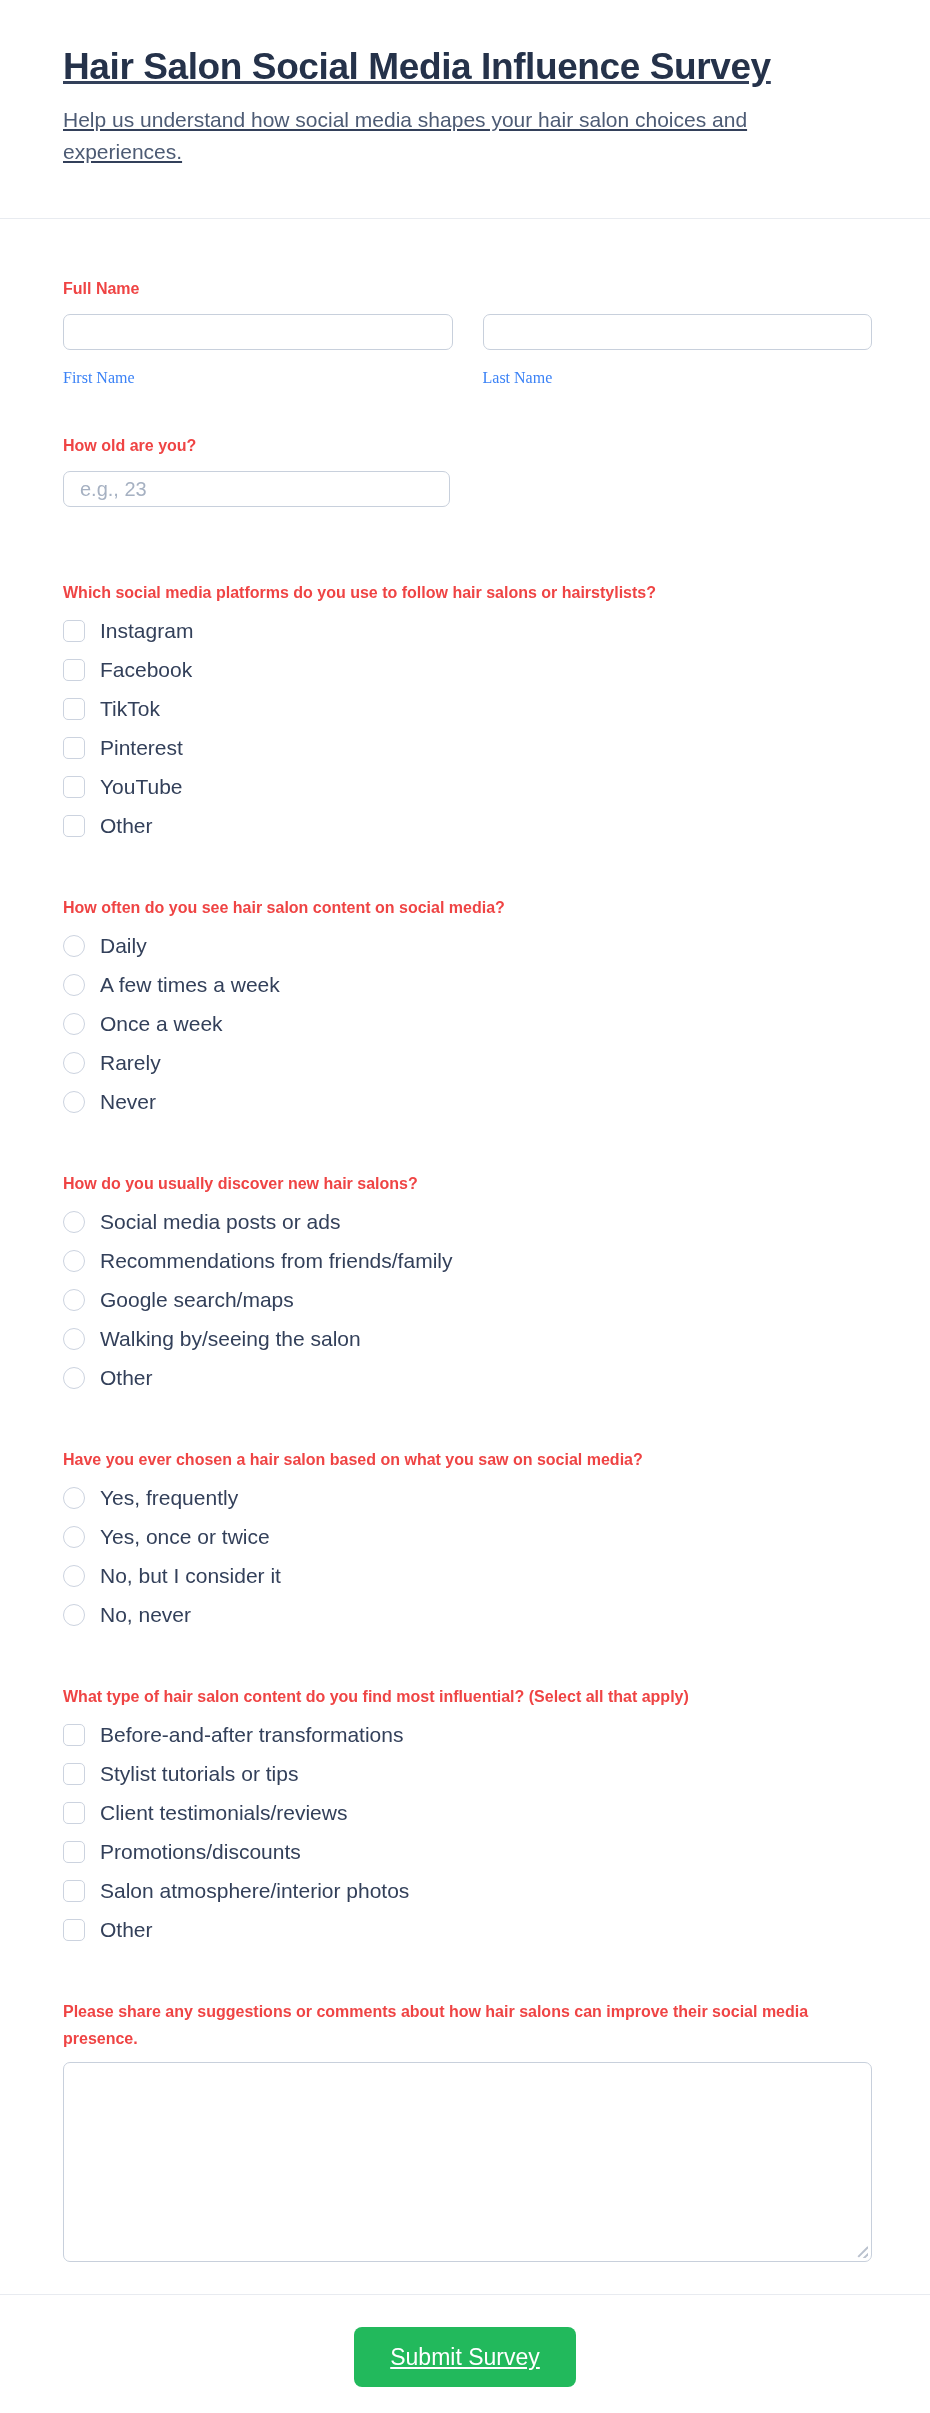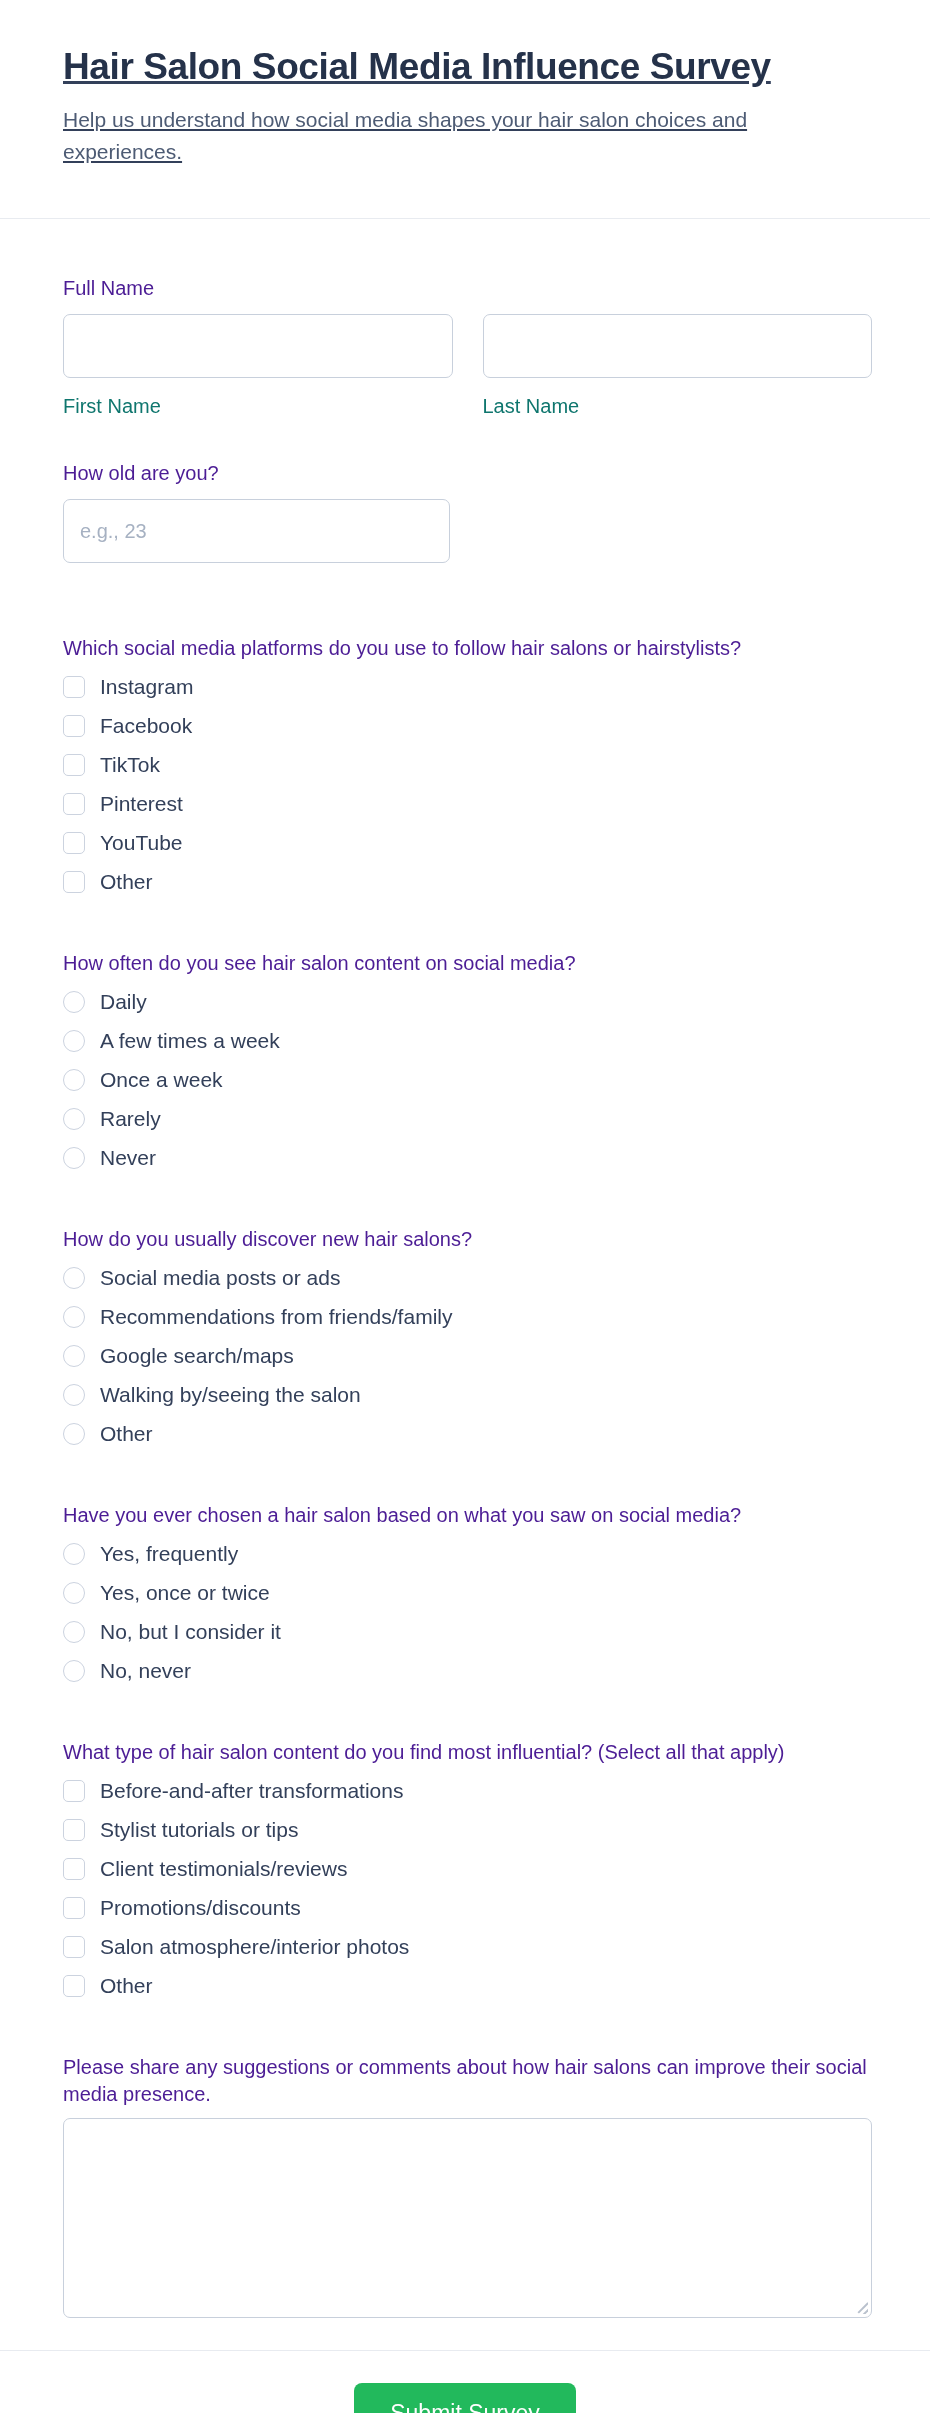--- a/index.html
+++ b/index.html
@@ -25,41 +25,41 @@
   .page-subtitle {
     margin: 16px 0 0 0;
     max-width: 700px;
     font-size: 21px;
     line-height: 32px;
     color: #4d5b74;
   }
 
   
   .field-label, .question {
-    font-size: 20px;
-    font-weight: 400;
-    color: #4c1d95;
+    font-size: 16px;
+    font-weight: 700;
+    color: #ef4444;
     line-height: 27px;
   }
   .field-fullname { margin-top: 56px; }
   .name-row { display: grid; grid-template-columns: 1fr 1fr; gap: 30px; margin-top: 12px; }
   .text-input {
     width: 100%;
-    height: 64px;
+    height: 36px;
     border: 1px solid #c8d0dc;
     border-radius: 7px;
     padding: 0 16px;
     font-family: "Liberation Sans", "DejaVu Sans", sans-serif;
     font-size: 20px;
     color: #33405a;
     outline: none;
     background: #ffffff;
   }
   .text-input::placeholder { color: #a6b1c2; opacity: 1; }
-  .sublabel { margin-top: 18px; font-size: 20px; line-height: 20px; color: #0f766e; }
+  .sublabel { margin-top: 18px; font-size: 16px; line-height: 20px; color: #3b82f6; font-family: Liberation Serif, serif; }
 
   .field-age { margin-top: 44px; }
   .age-input { width: 387px; margin-top: 12px; display: block; }
 
   .question-block { margin-top: 56px; }
   .question-block.first-question { margin-top: 72px; }
   .question-block.comments-block { }
 
   .opt { display: flex; align-items: center; margin-top: 12px; cursor: pointer; }
   .opt + .opt { margin-top: 14px; }

